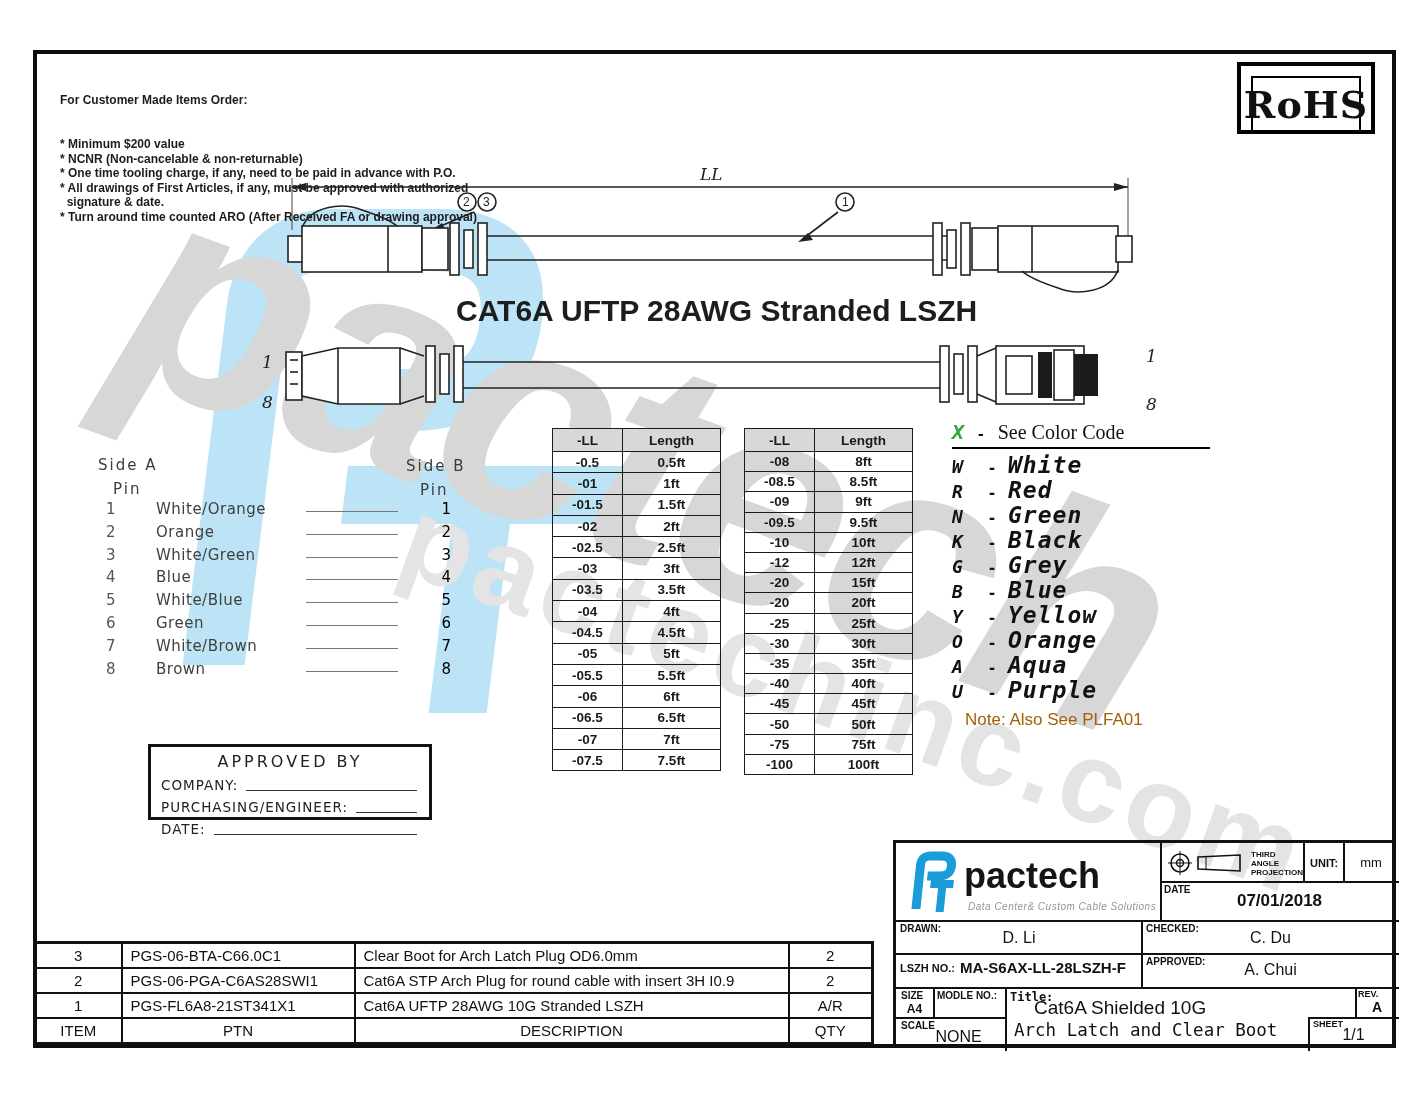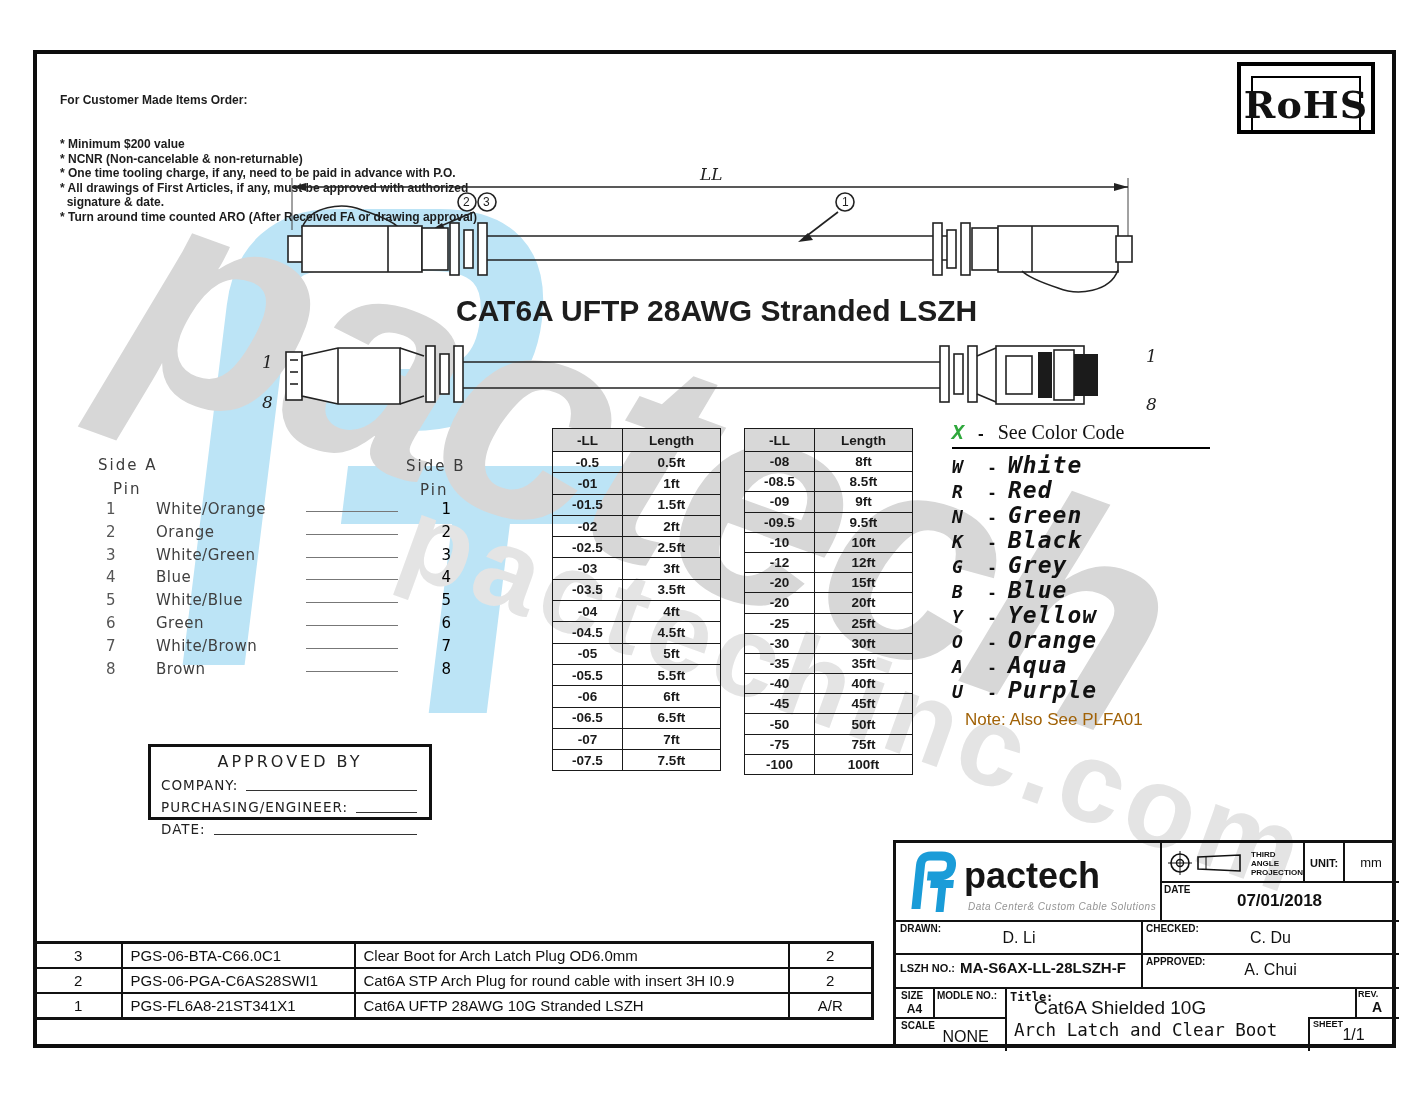--- a/index.html
+++ b/index.html
@@ -491,20 +491,26 @@
         <td>PGS-06-PGA-C6AS28SWI1</td>
         <td>Cat6A STP Arch Plug for round cable with insert 3H I0.9</td>
         <td class="bom-qty">2</td>
       </tr>
       <tr>
         <td class="bom-item">1</td>
         <td>PGS-FL6A8-21ST341X1</td>
         <td>Cat6A UFTP 28AWG 10G Stranded LSZH</td>
         <td class="bom-qty">A/R</td>
       </tr>
+      <tr class="bom-head">
+        <td>ITEM</td>
+        <td>PTN</td>
+        <td>DESCRIPTION</td>
+        <td>QTY</td>
+      </tr>
     </tbody>
 </table>
 
 <div class="abs tblock">
 
   <div class="tb-line" style="left:264px;top:0;width:2px;height:77px"></div>
   <div class="tb-line" style="left:264px;top:38px;width:239px;height:2px"></div>
   <div class="tb-line" style="left:407px;top:0;width:2px;height:38px"></div>
   <div class="tb-line" style="left:447px;top:0;width:2px;height:38px"></div>
   <div class="tb-line" style="left:0;top:77px;width:503px;height:2px"></div>
@@ -554,16 +560,16 @@
 
   <div class="tb-label" style="left:5px;top:147px">SIZE</div>
   <div class="tb-val" style="left:0;top:159px;width:37px;font-size:12px;font-weight:bold">A4</div>
   <div class="tb-label" style="left:41px;top:147px">MODLE NO.:</div>
   <div class="tb-label mono" style="left:114px;top:147px;font-size:12px">Title:</div>
   <div class="tb-val" style="left:130px;top:154px;width:240px;font-size:19px;text-align:left;padding-left:8px">Cat6A Shielded 10G</div>
   <div class="tb-val mono" style="left:118px;top:177px;width:300px;font-size:17.5px;text-align:left">Arch Latch and Clear Boot</div>
   <div class="tb-label" style="left:462px;top:146px;font-size:9px">REV.</div>
   <div class="tb-val" style="left:459px;top:156px;width:44px;font-size:14px;font-weight:bold">A</div>
   <div class="tb-label" style="left:5px;top:177px">SCALE</div>
-  <div class="tb-val" style="left:15px;top:185px;width:109px;font-size:16px">NONE</div>
+  <div class="tb-val" style="left:8px;top:185px;width:109px;font-size:16px">NONE</div>
   <div class="tb-label" style="left:417px;top:176px;font-size:9px">SHEET</div>
   <div class="tb-val" style="left:412px;top:183px;width:91px;font-size:16px">1/1</div>
 </div>
 
 </body></html>

